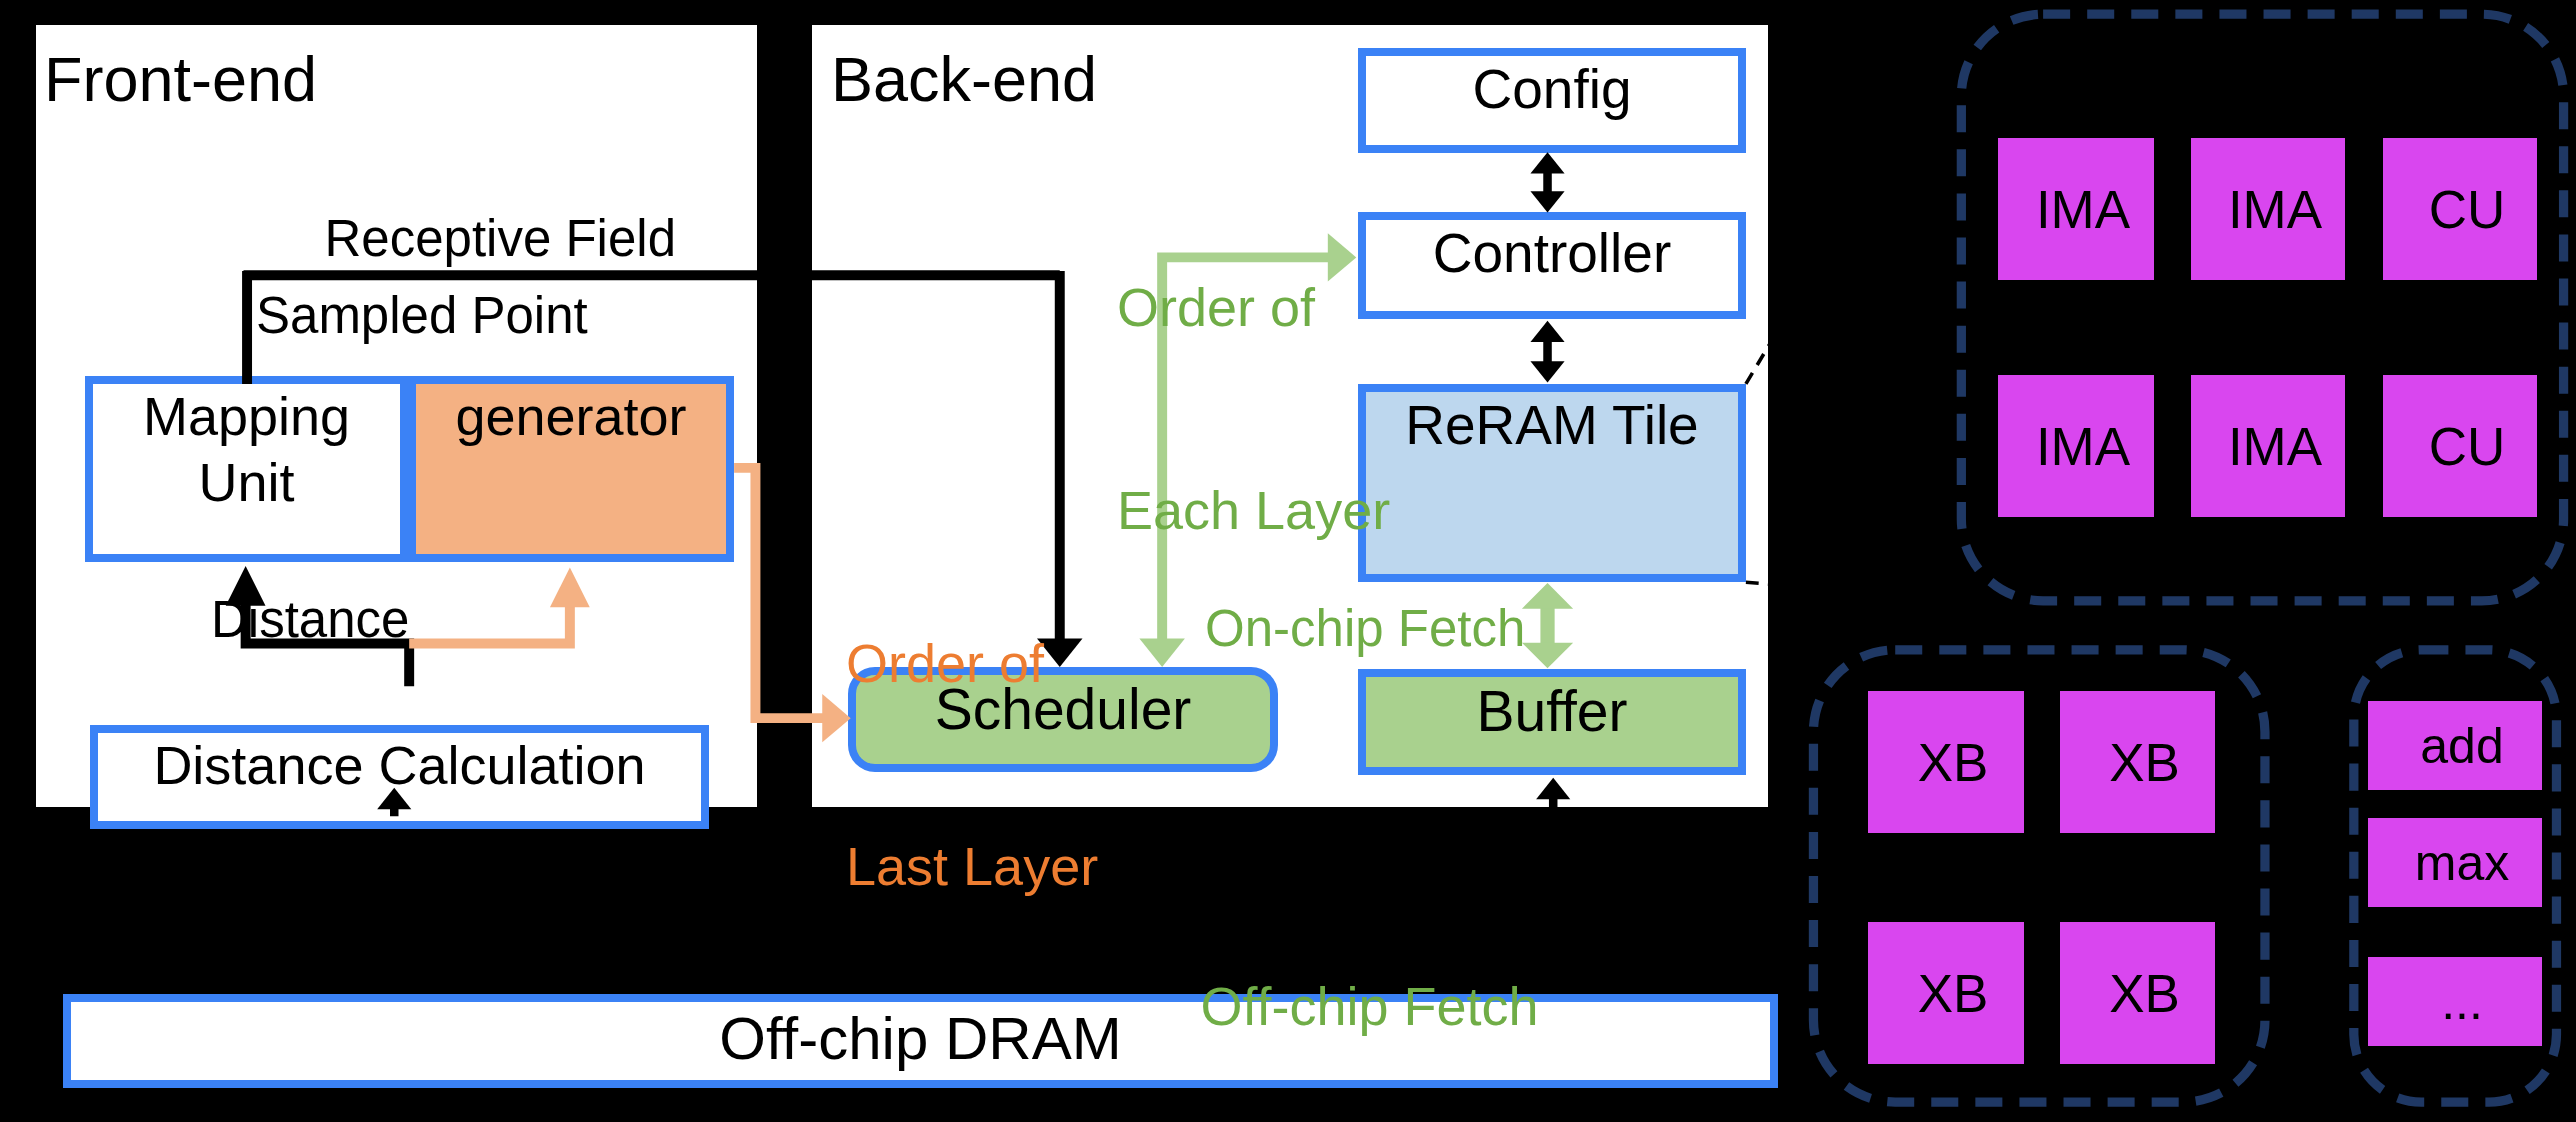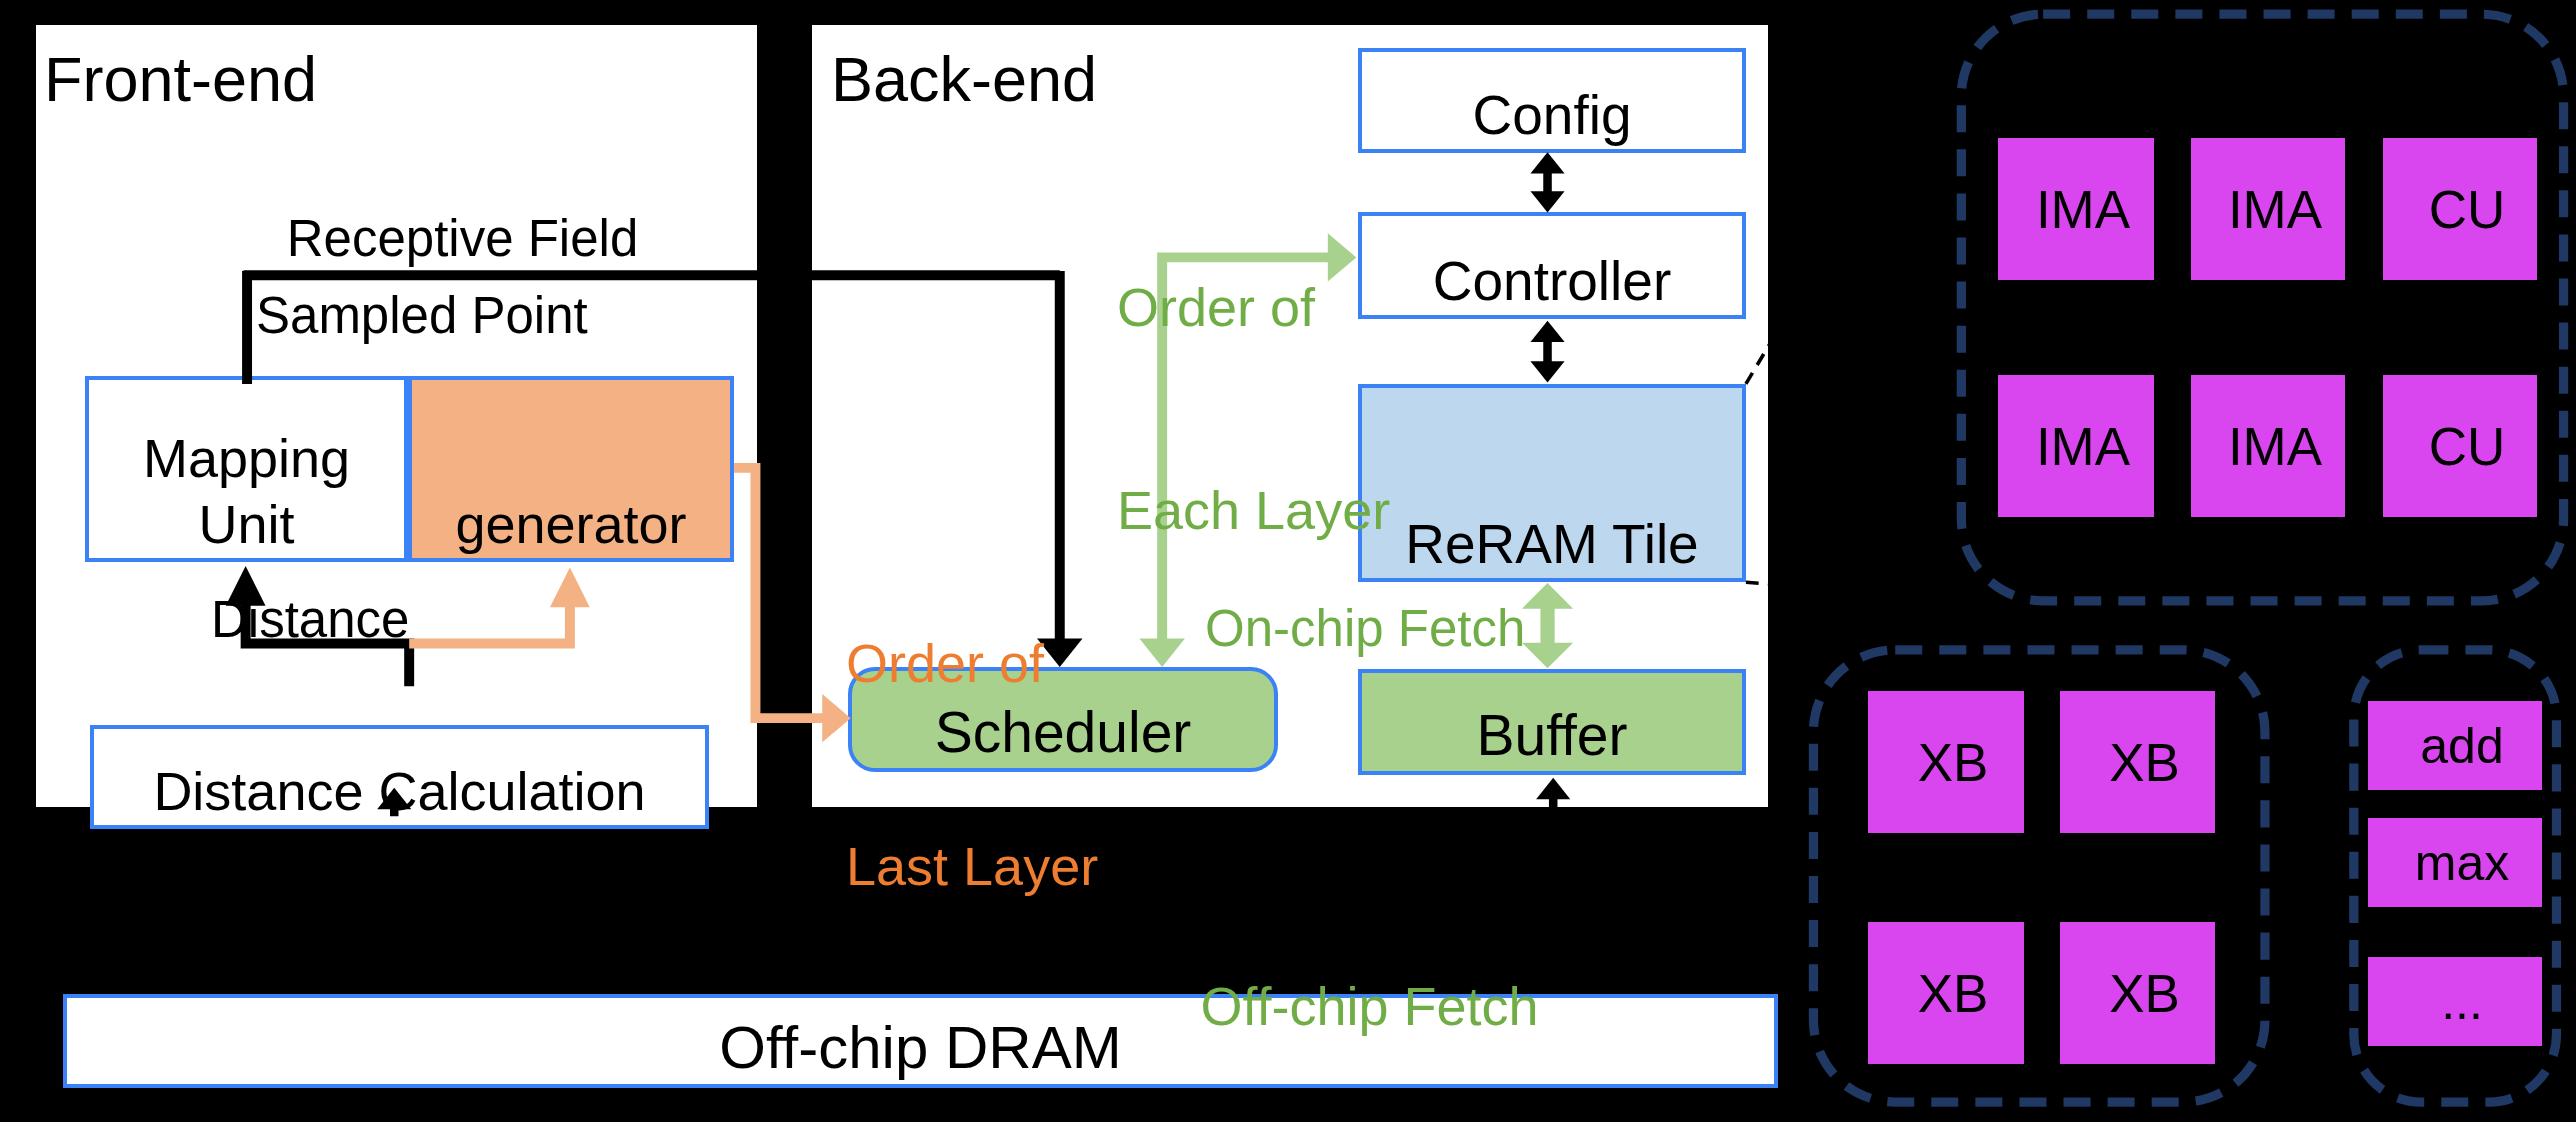--- a/index.html
+++ b/index.html
@@ -1,22 +1,22 @@
 <!DOCTYPE html>
 <html style="font-size:11.4px"><head>
 <meta charset="utf-8">
 <style>
   html,body{margin:0;padding:0;background:#000;}
   #canvas{
     position:relative;width:2576px;height:1122px;background:#000;
     font-family:"Liberation Sans", sans-serif;color:#000;overflow:hidden;
   }
   .panel{position:absolute;background:#fff;border:10px solid #000;box-sizing:border-box;}
-  .box{position:absolute;background:#fff;border:4px solid #3b82f6;box-sizing:border-box;
-       display:flex;align-items:flex-end;justify-content:center;text-align:center;
+  .box{position:absolute;background:#fff;border:8px solid #3b82f6;box-sizing:border-box;
+       display:flex;align-items:flex-start;justify-content:center;text-align:center;
        line-height:1.22;}
   .plainbox{position:absolute;background:#d946ef;display:flex;align-items:center;justify-content:center;
        text-align:center;box-sizing:border-box;padding-left:14px;}
   .lbl{position:absolute;white-space:pre;box-sizing:border-box;}
   .orange-fill{background:#F4B183;}
   .green-fill{background:#A9D18E;}
   .blue-fill{background:#BDD7EE;}
   .green-text{color:#70AD47;}
   .orange-text{color:#ED7D31;}
   svg.overlay{position:absolute;left:0;top:0;z-index:5;pointer-events:none;}
@@ -29,21 +29,21 @@
 <div id="canvas">
 
   <div class="panel" style="left:26px;top:15px;width:741px;height:802px;"></div>
   <div class="panel" style="left:802px;top:15px;width:976px;height:802px;"></div>
   <div class="box" style="left:63px;top:994px;width:1715px;height:94px;font-size:60px;">
     <span>Off-chip DRAM</span>
   </div>
 
   <div class="lbl" style="left:44px;top:43px;font-size:63px;">Front-end</div>
 
-  <div class="lbl" style="left:249px;top:209px;width:427px;text-align:center;font-size:51px;">Receptive Field</div>
+  <div class="lbl" style="left:249px;top:209px;width:427px;text-align:right;font-size:51px;">Receptive Field</div>
 
   <div class="lbl" style="left:256px;top:286px;width:398px;text-align:left;font-size:51px;">Sampled Point</div>
 
   <div class="box" style="left:85px;top:376px;width:323px;height:186px;font-size:54px;">
     <span>
       <span style="display:block;">Mapping</span>
       <span style="display:block;">Unit</span>
     </span>
   </div>
 

